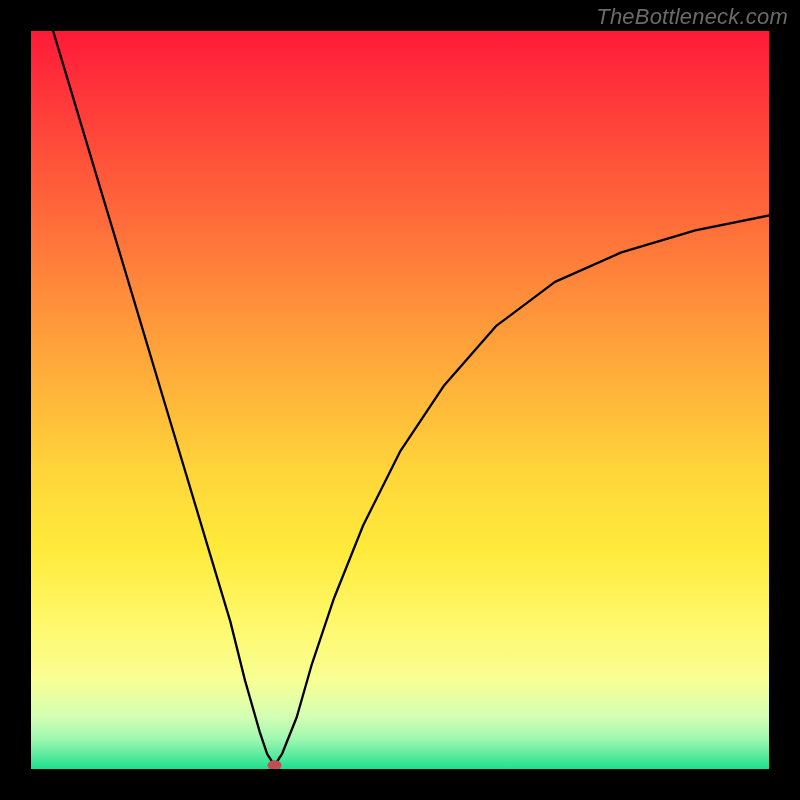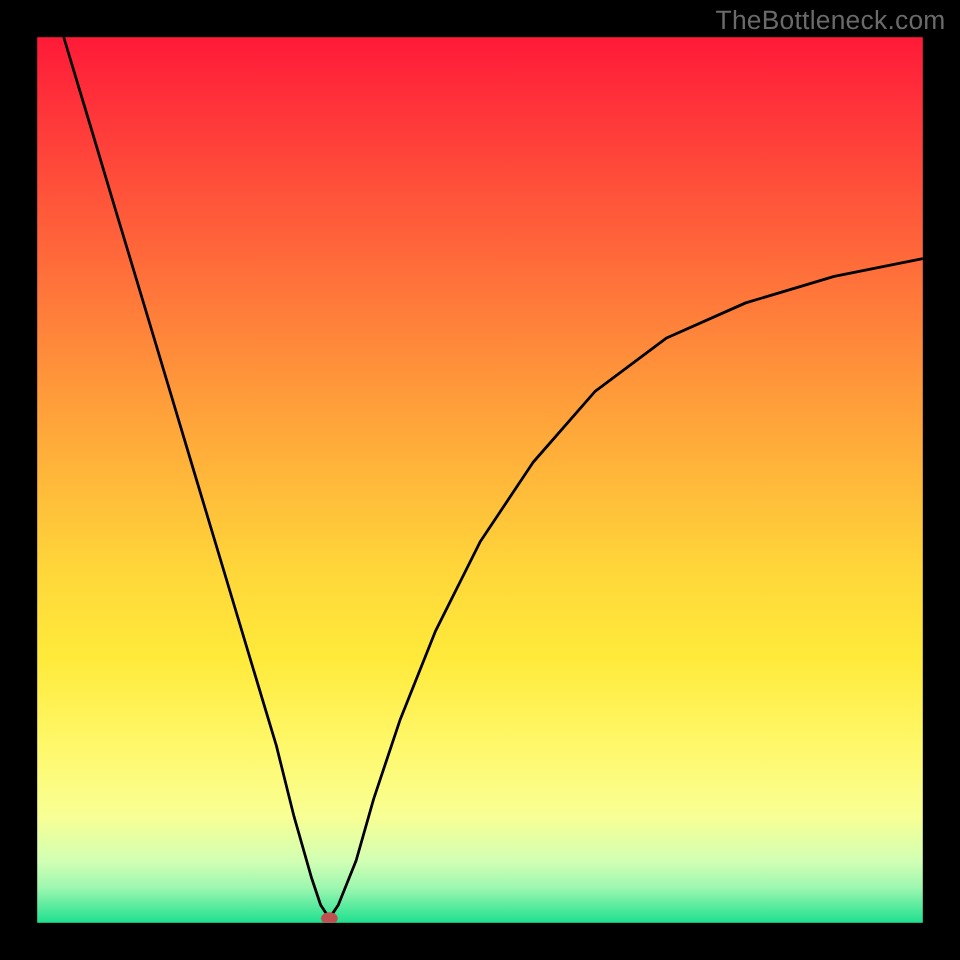--- a/index.html
+++ b/index.html
@@ -43,20 +43,21 @@
   }
   .watermark {
     position: absolute;
     top: 4px;
     right: 12px;
     color: #6a6a6a;
     font-size: 22px;
     font-weight: 400;
     letter-spacing: 0.2px;
     user-select: none;
+    font-style: italic;
   }
   svg.curve {
     position: absolute;
     inset: 0;
     width: 100%;
     height: 100%;
   }
   .curve path {
     fill: none;
     stroke: #000;

